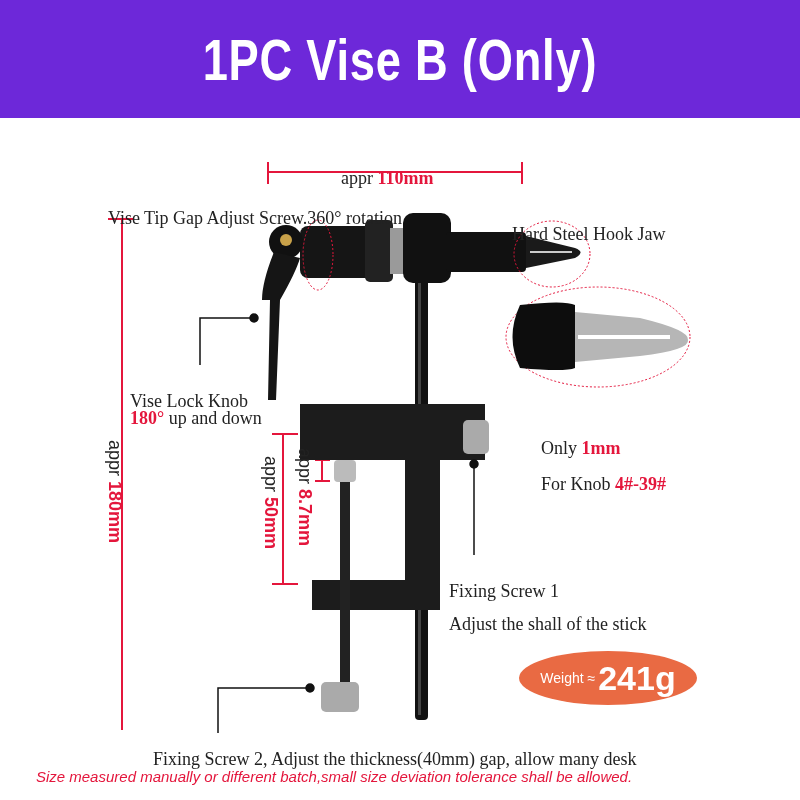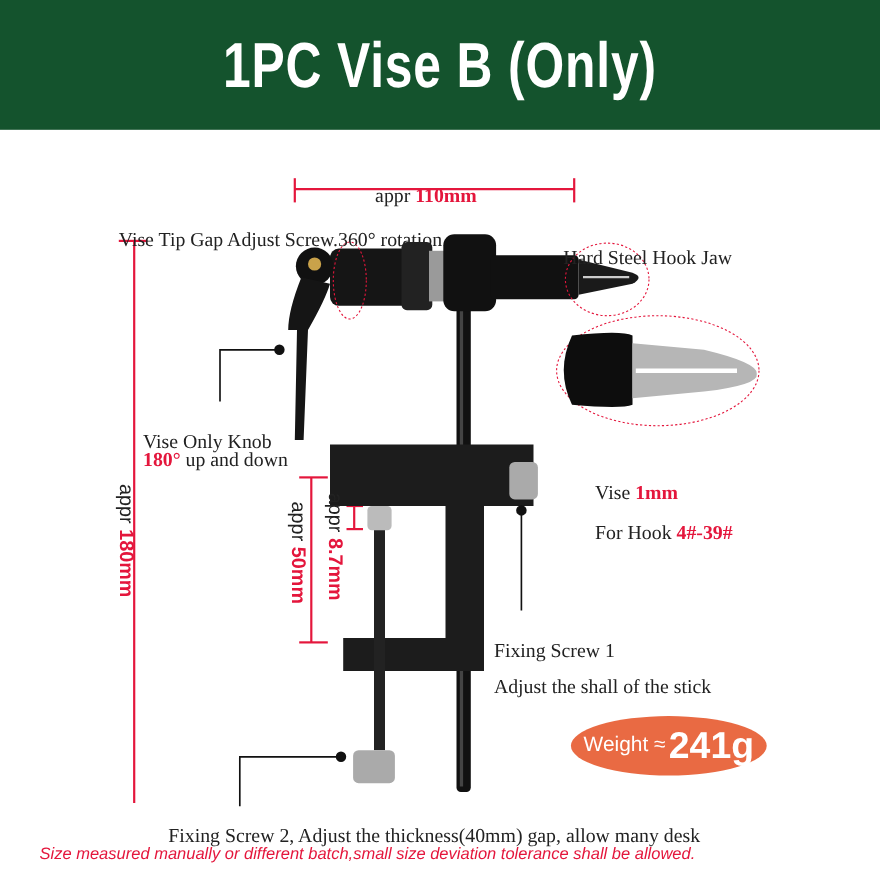--- a/index.html
+++ b/index.html
@@ -1,23 +1,23 @@
 <!DOCTYPE html>
 <html><head>
 <meta charset="utf-8">
 <style>
   html,body{margin:0;padding:0;}
   body{width:800px;height:800px;background:#fff;position:relative;overflow:hidden;font-family:"Liberation Sans",sans-serif;}
-  .banner{position:absolute;left:0;top:0;width:800px;height:118px;background:#14532d;display:flex;align-items:center;justify-content:center;}
+  .banner{position:absolute;left:0;top:0;width:800px;height:118px;background:#6d28d9;display:flex;align-items:center;justify-content:center;}
   .banner-title{color:#fff;font-family:"Liberation Sans",sans-serif;font-weight:bold;font-size:58px;letter-spacing:1px;transform:scaleX(0.78);white-space:nowrap;}
   .lbl{position:absolute;color:#222;font-size:18px;white-space:nowrap;transform-origin:left top;font-family:Liberation Serif, serif;margin-top:22px;}
   .red{color:#e4163c;font-weight:bold;}
   .vlbl{position:absolute;white-space:nowrap;color:#222;font-size:18px;transform:rotate(90deg);transform-origin:left top;}
   .weight{position:absolute;left:519px;top:651px;width:178px;height:54px;border-radius:50%;background:#e96a43;display:flex;align-items:center;justify-content:center;color:#fff;}
-  .weight .w-label{font-size:19px;}
+  .weight .w-label{font-size:14px;}
   .weight .w-val{font-size:34px;font-weight:bold;margin-left:3px;}
   .disclaimer{position:absolute;left:0;width:668px;top:768px;text-align:center;color:#e4163c;font-style:italic;font-size:15px;}
   svg.art{position:absolute;left:0;top:0;}
 </style>
 </head>
 <body>
 
 <div class="banner">
   <span class="banner-title">1PC Vise B (Only)</span>
 </div>
@@ -97,29 +97,29 @@
 </div>
 <div class="vlbl" style="left:281px;top:456px;">
   <span>appr</span> <span class="red">50mm</span>
 </div>
 <div class="vlbl" style="left:315px;top:448px;">
   <span>appr</span> <span class="red">8.7mm</span>
 </div>
 
 <div class="lbl" style="left:108px;top:186px;">Vise Tip Gap Adjust Screw.360° rotation</div>
 <div class="lbl" style="left:512px;top:202px;">Hard Steel Hook Jaw</div>
-<div class="lbl" style="left:130px;top:369px;">Vise Only Knob</div>
+<div class="lbl" style="left:130px;top:369px;">Vise Lock Knob</div>
 <div class="lbl" style="left:130px;top:386px;text-align:center;">
   <span class="red">180°</span> <span>up and down</span>
 </div>
 <div class="lbl" style="left:541px;top:416px;">
-  <span>Vise</span> <span class="red">1mm</span>
+  <span>Only</span> <span class="red">1mm</span>
 </div>
 <div class="lbl" style="left:541px;top:452px;">
-  <span>For Hook</span> <span class="red">4#-39#</span>
+  <span>For Knob</span> <span class="red">4#-39#</span>
 </div>
 <div class="lbl" style="left:449px;top:559px;">Fixing Screw 1</div>
 <div class="lbl" style="left:449px;top:592px;">Adjust the shall of the stick</div>
 <div class="lbl" style="left:153px;top:727px;text-align:right;">Fixing Screw 2,  Adjust the thickness(40mm) gap, allow many desk</div>
 
 <div class="weight">
   <span class="w-label">Weight ≈</span>
   <span class="w-val">241g</span>
 </div>
 

